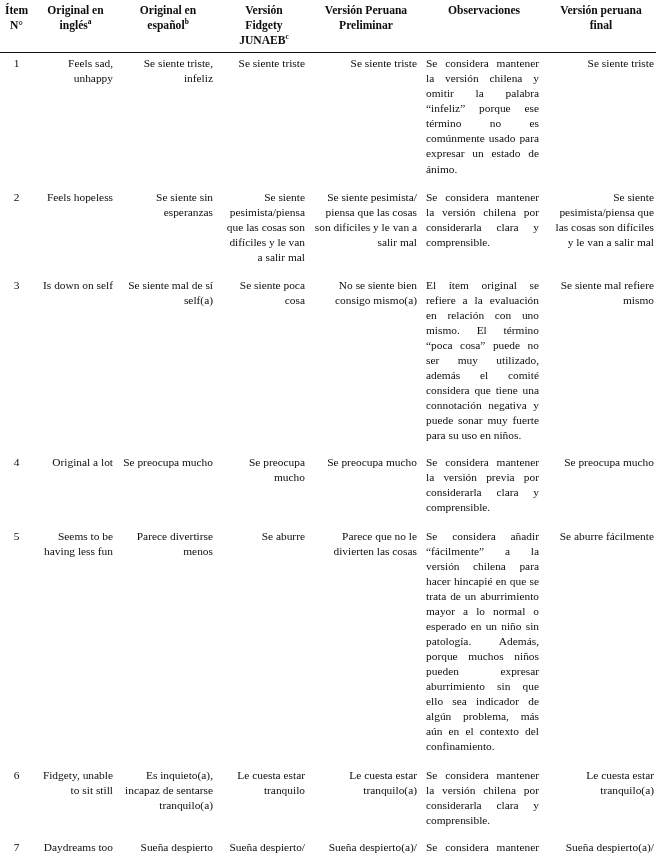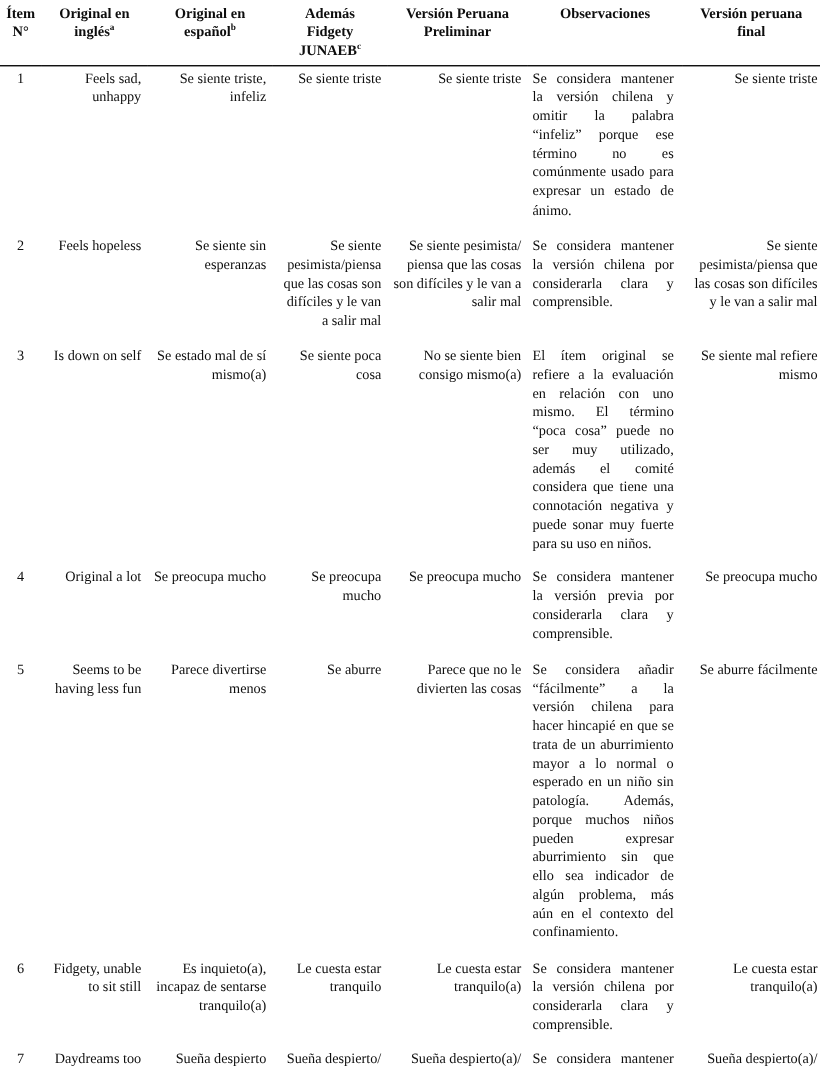--- a/index.html
+++ b/index.html
@@ -111,21 +111,21 @@
         </th>
         <th>
           <span>Original en</span><br>
           <span>inglés</span><span class="sup">a</span>
         </th>
         <th>
           <span>Original en</span><br>
           <span>español</span><span class="sup">b</span>
         </th>
         <th>
-          <span>Además</span><br>
+          <span>Versión</span><br>
           <span>Fidgety</span><br>
           <span>JUNAEB</span><span class="sup">c</span>
         </th>
         <th>
           <span>Versión Peruana</span><br>
           <span>Preliminar</span>
         </th>
         <th>
           <span>Observaciones</span>
         </th>
@@ -150,21 +150,21 @@
         <td>Feels hopeless</td>
         <td>Se siente sin esperanzas</td>
         <td>Se siente pesimista/piensa que las cosas son difíciles y le van a salir mal</td>
         <td>Se siente pesimista/ piensa que las cosas son difíciles y le van a salir mal</td>
         <td class="c-obs">Se considera mantener la versión chilena por considerarla clara y comprensible.</td>
         <td class="c-last">Se siente pesimista/piensa que las cosas son difíciles y le van a salir mal</td>
       </tr>
       <tr class="r3">
         <td class="c-item">3</td>
         <td>Is down on self</td>
-        <td>Se estado mal de sí mismo(a)</td>
+        <td>Se siente mal de sí self(a)</td>
         <td>Se siente poca cosa</td>
         <td>No se siente bien consigo mismo(a)</td>
         <td class="c-obs">El ítem original se refiere a la evaluación en relación con uno mismo. El término “poca cosa” puede no ser muy utilizado, además el comité considera que tiene una connotación negativa y puede sonar muy fuerte para su uso en niños.</td>
         <td class="c-last">Se siente mal refiere mismo</td>
       </tr>
       <tr class="r4">
         <td class="c-item">4</td>
         <td>Original a lot</td>
         <td>Se preocupa mucho</td>
         <td>Se preocupa mucho</td>

